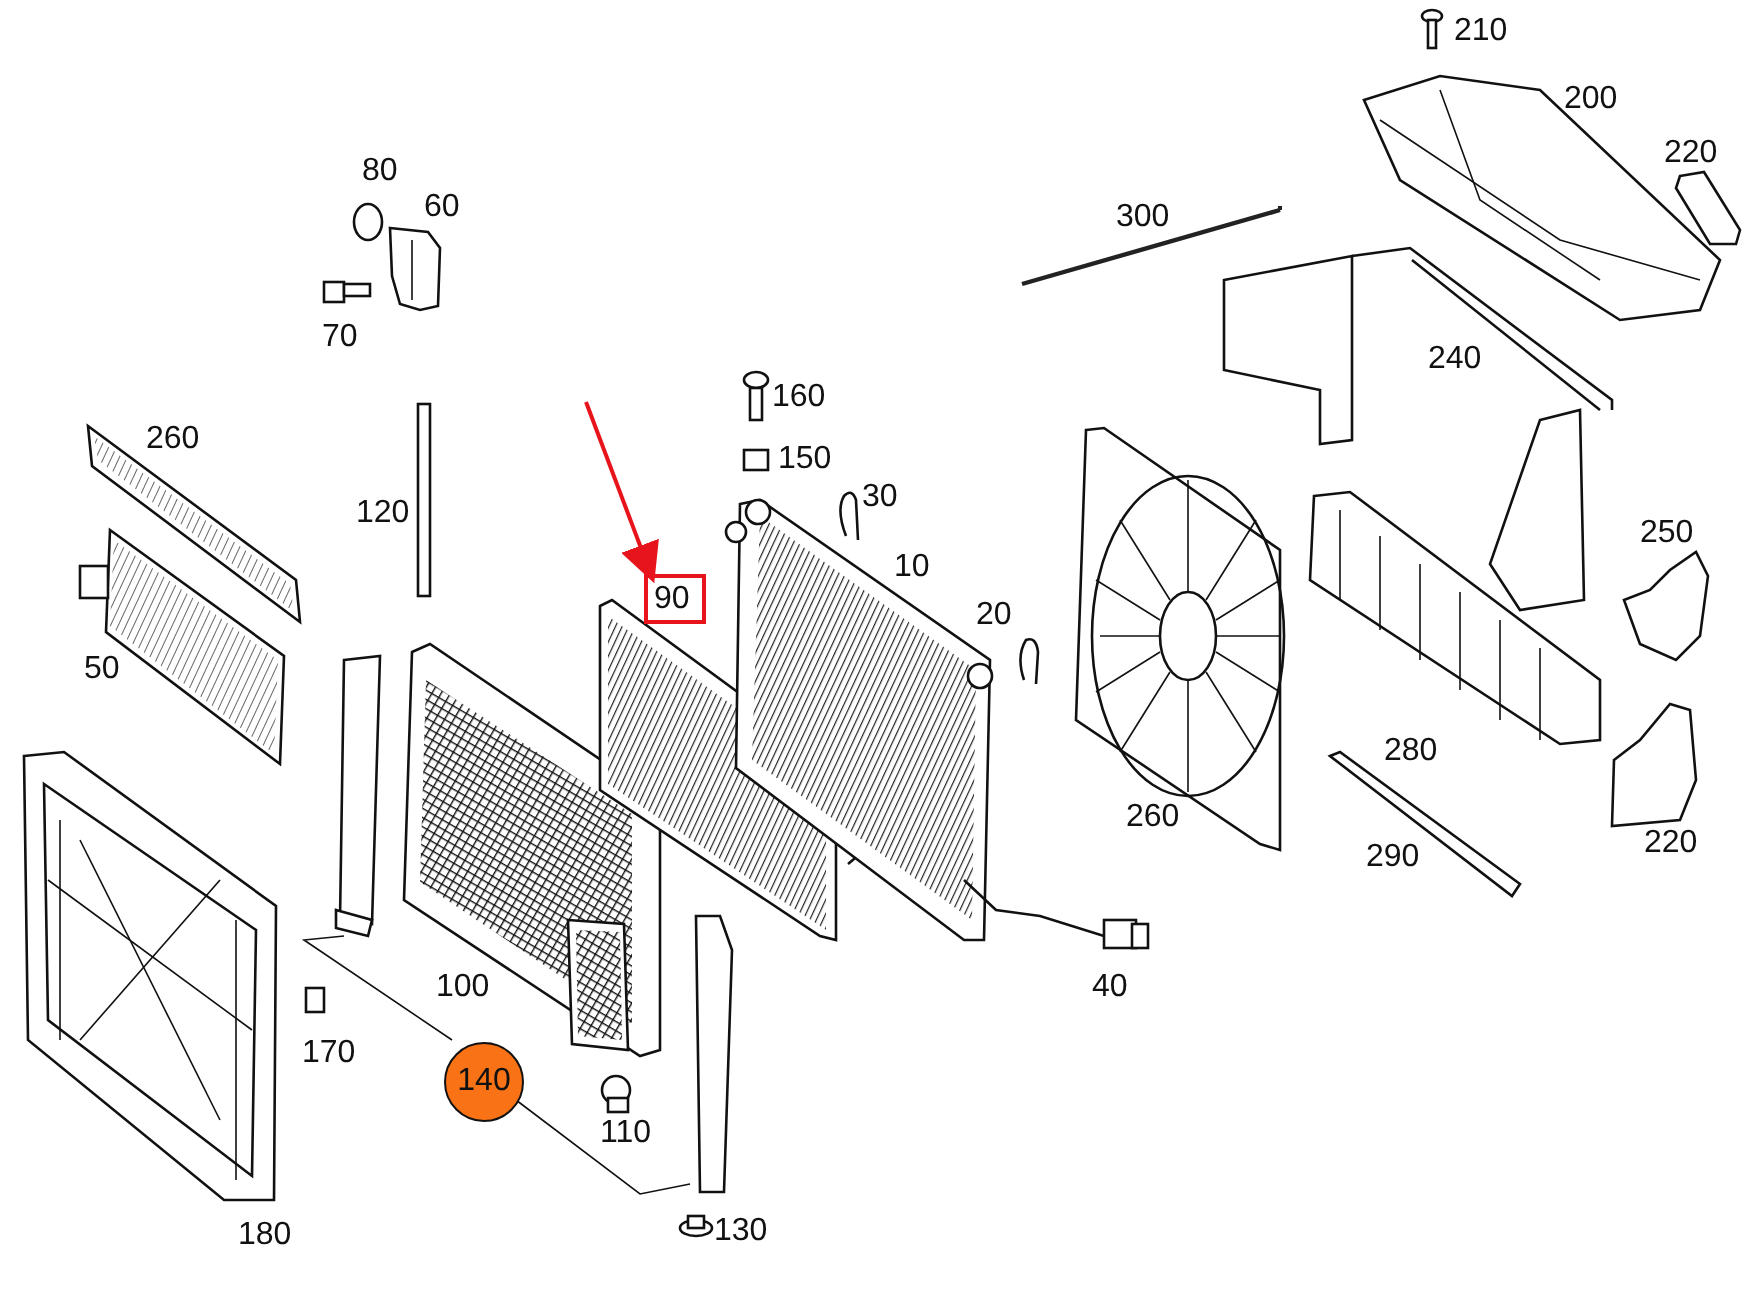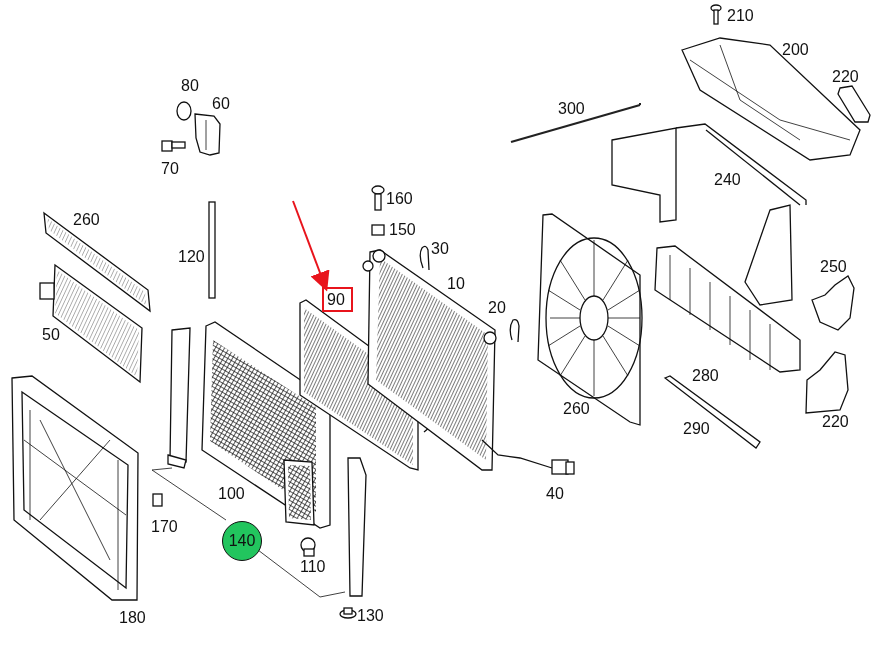--- a/index.html
+++ b/index.html
@@ -5,21 +5,21 @@
   html, body { margin: 0; padding: 0; background: #ffffff; }
   body { width: 877px; height: 656px; position: relative; overflow: hidden;
          font-family: "Liberation Sans", sans-serif; }
   #diagram { position: absolute; left: 0; top: 0; width: 877px; height: 656px; }
   .part-label { position: absolute; font-size: 16px; color: #111111; line-height: 1;
                 font-family: "Liberation Sans", sans-serif; white-space: nowrap; }
   .highlight-box { position: absolute; border: 2px solid #e8141c; box-sizing: border-box; }
   .ring-label { position: absolute; width: 40px; height: 40px; border: 1px solid #111;
                 border-radius: 50%; box-sizing: border-box; display: flex;
                 align-items: center; justify-content: center; font-size: 16px; color: #111;
-                background: #22c55e; }
+                background: #f97316; }
   svg .ln { fill: none; stroke: #111; stroke-width: 1.3; }
   svg .thin { fill: none; stroke: #111; stroke-width: 0.8; }
   svg .fill-w { fill: #fff; stroke: #111; stroke-width: 1.3; }
 </style>
 </head>
 <body>
 
 <svg id="diagram" viewBox="0 0 877 656" xmlns="http://www.w3.org/2000/svg">
   <defs>
     <pattern id="hatch" width="3" height="3" patternUnits="userSpaceOnUse" patternTransform="rotate(25)">

